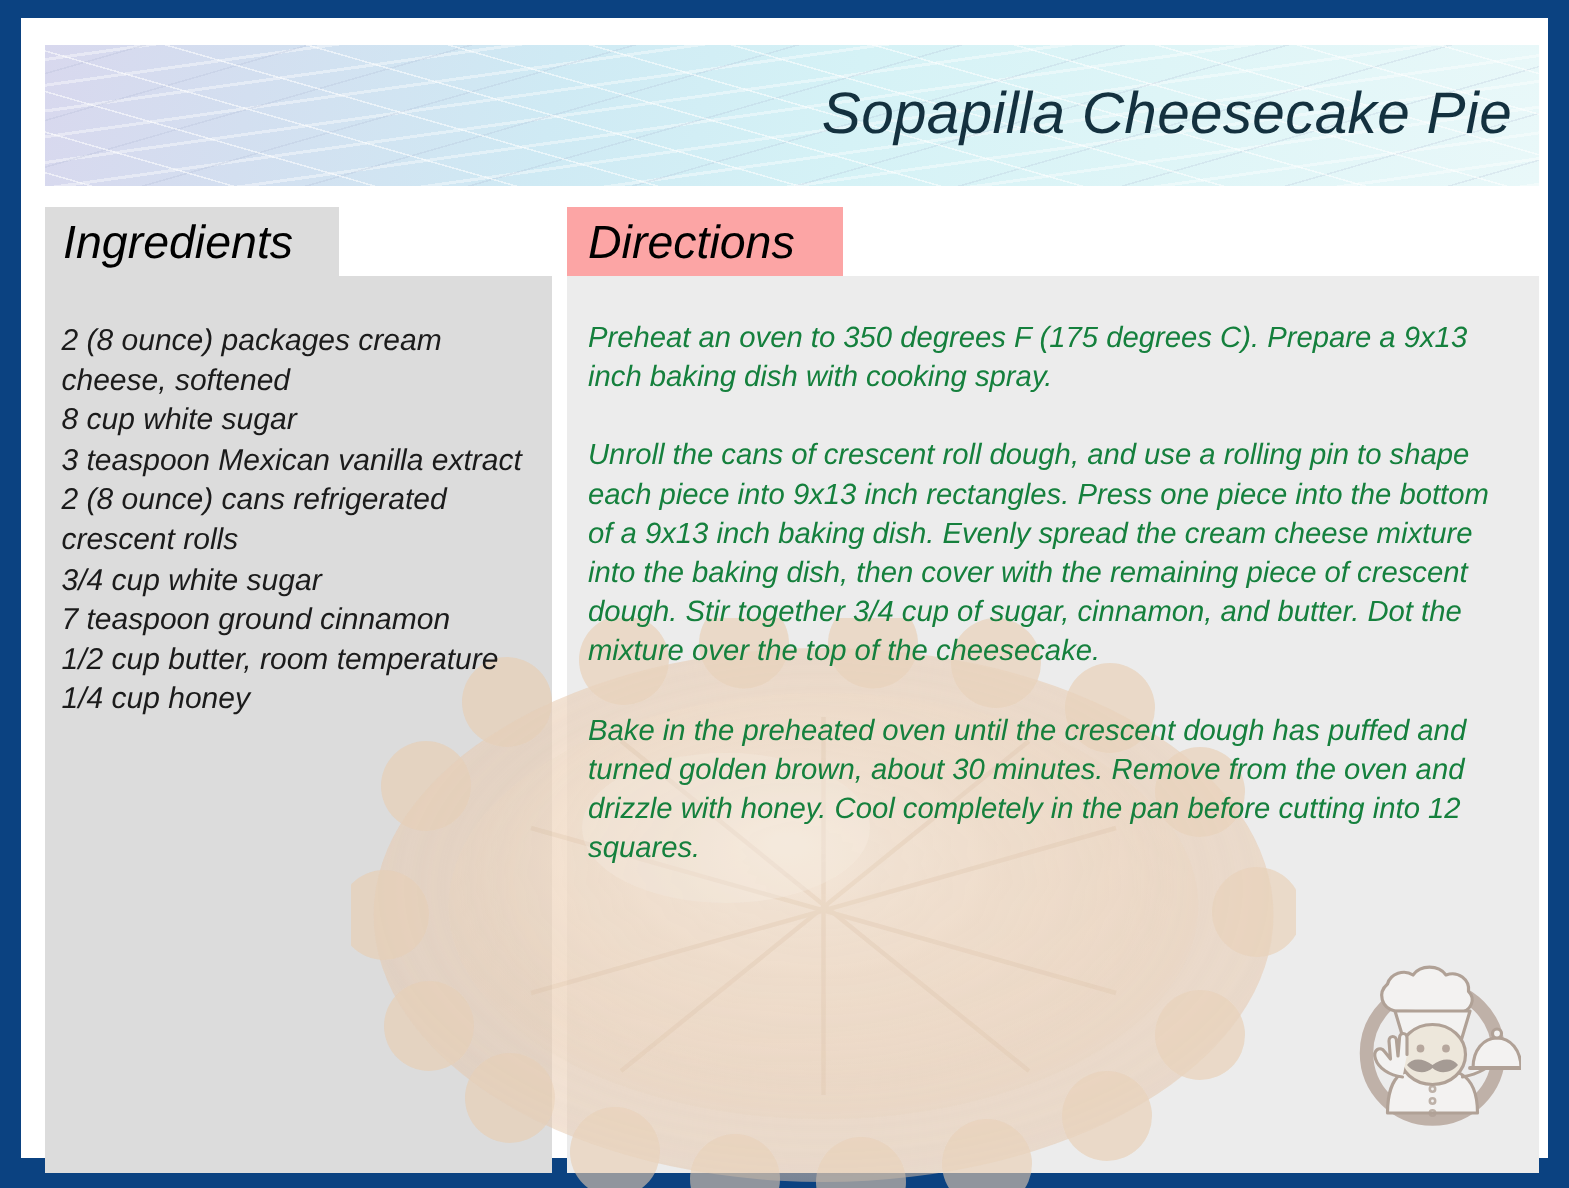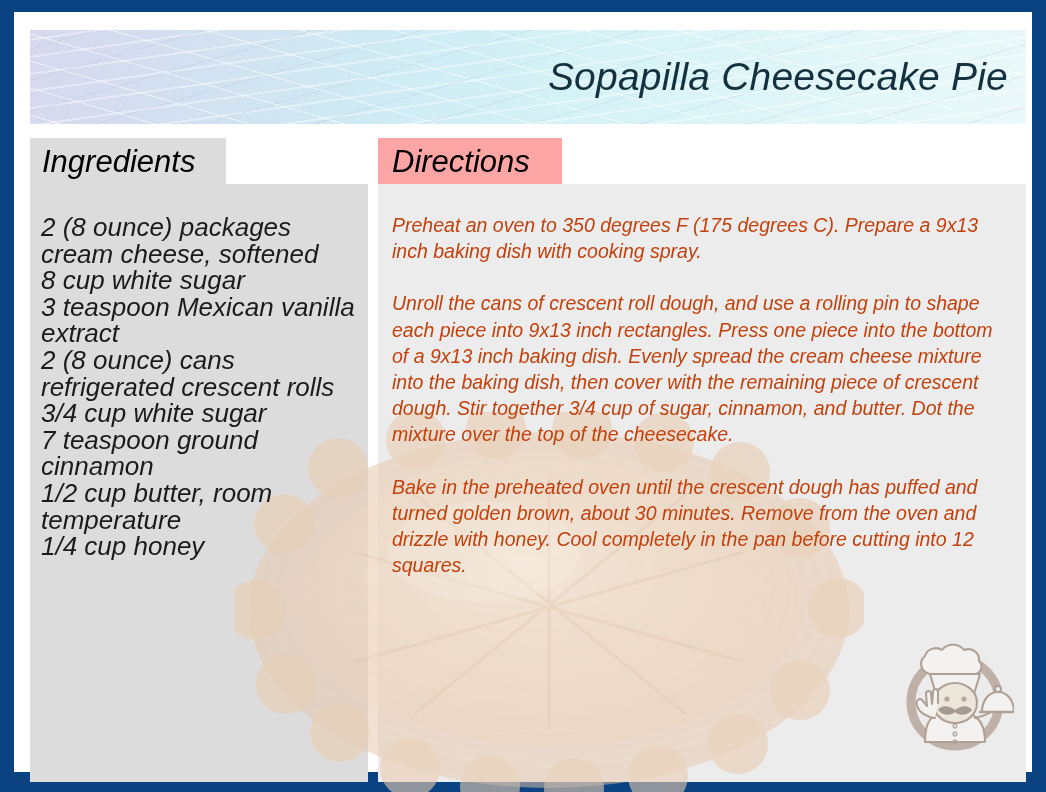--- a/index.html
+++ b/index.html
@@ -162,30 +162,30 @@
     z-index: 2;
   }
   .panel-left .panel-body {
     padding: 30px 10px 0 11px;
   }
   .panel-right .panel-body {
     padding: 28px 14px 0 14px;
   }
 
   .ingredient-line {
-    font-size: 26px;
+    font-size: 20px;
     line-height: 26.6px;
     color: #1b1b1b;
     white-space: pre-wrap;
   }
 
   .direction-para {
     font-size: 19.5px;
     line-height: 26.2px;
-    color: #c2410c;
+    color: #15803d;
     margin: 0 0 26px 0;
   }
   .direction-para:last-child { margin-bottom: 0; }
 
   
   .chef-logo {
     position: absolute;
     right: 18px;
     bottom: 20px;
     width: 118px;

